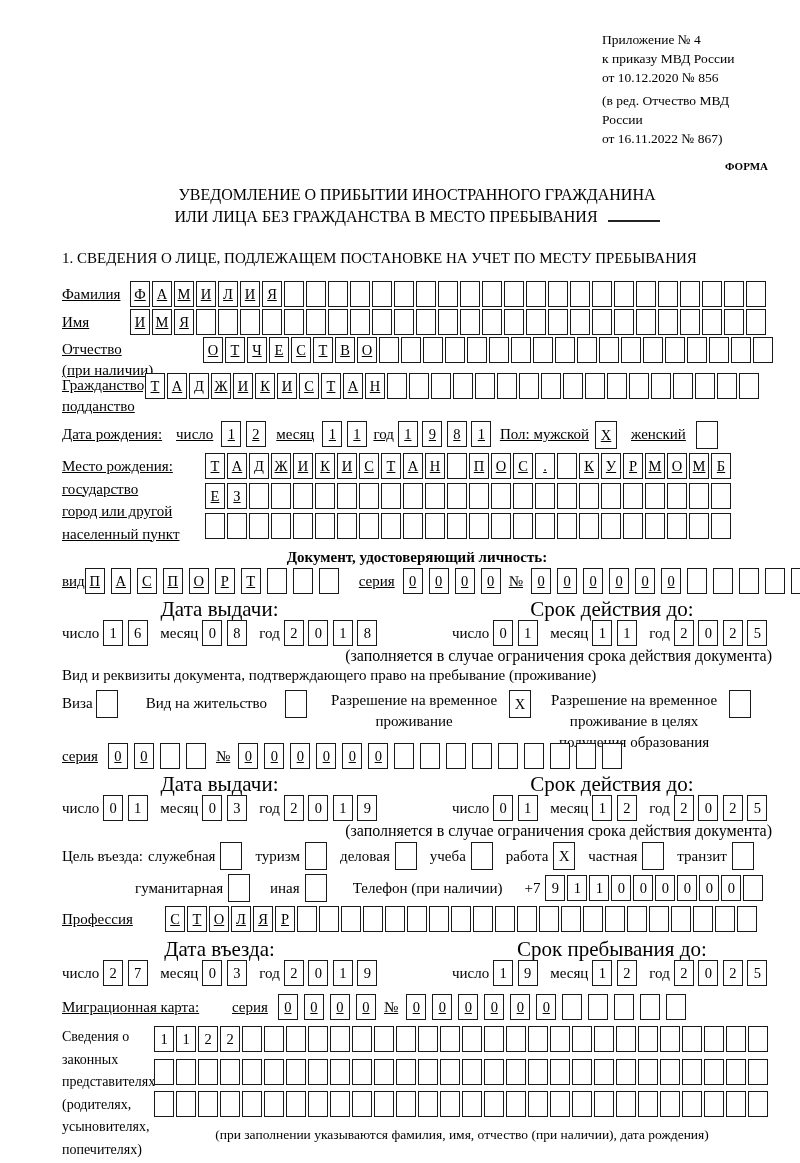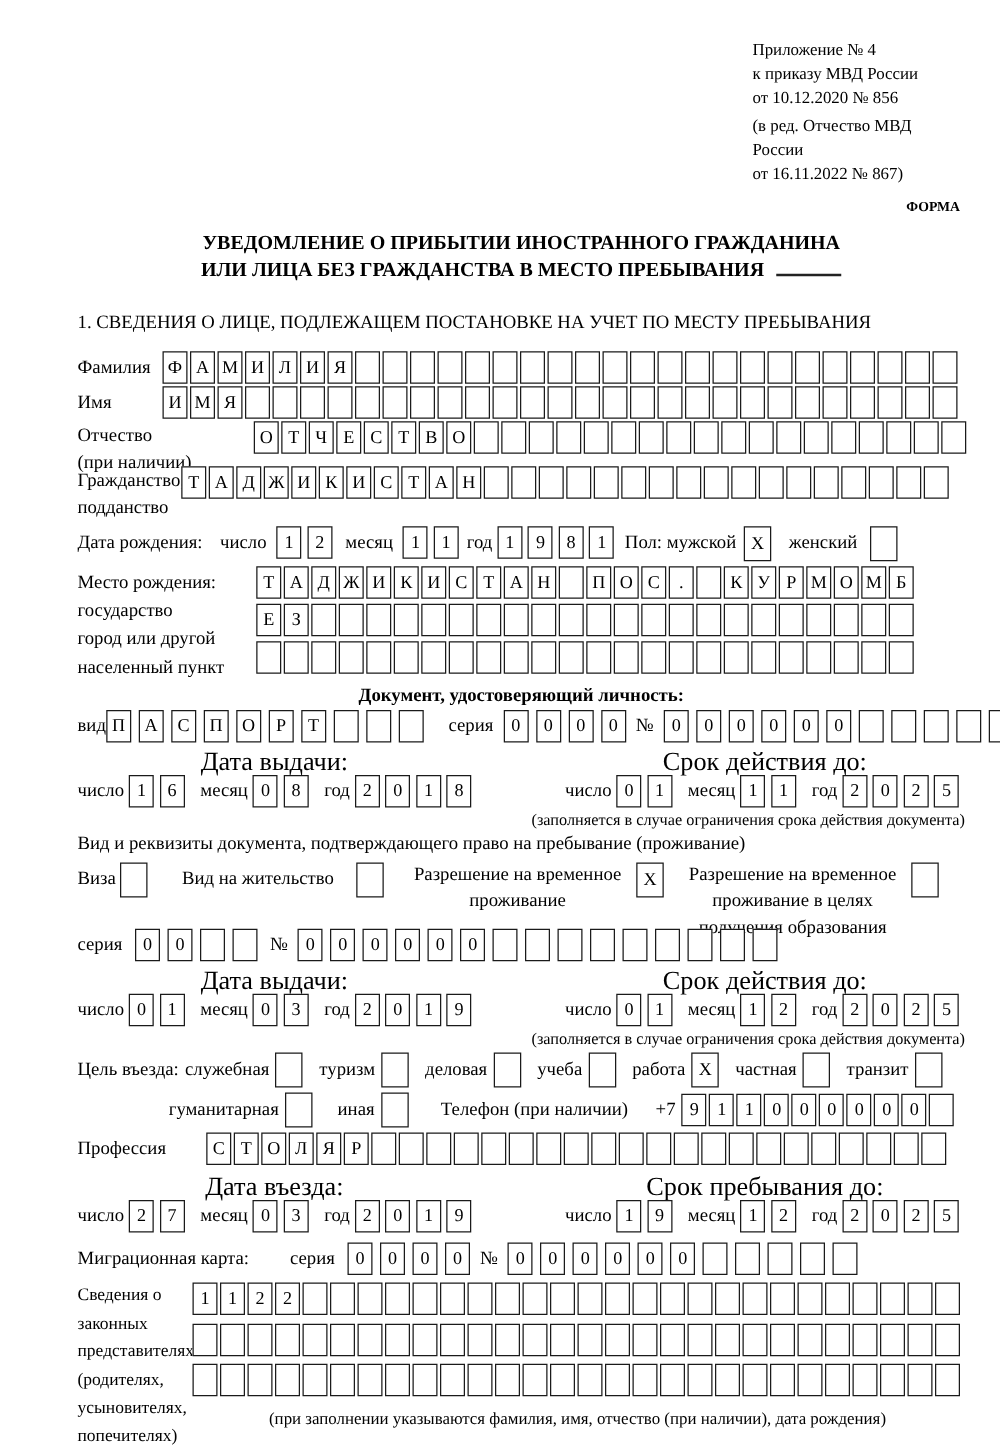--- a/index.html
+++ b/index.html
@@ -23,47 +23,47 @@
     margin-right:2px;
     font-size:14.5px; line-height:1;
     font-family:"Liberation Serif", serif;
     background:#fff;
   }
   .boxgroup { display:inline-flex; flex-wrap:nowrap; vertical-align:middle; }
   .spaced .cbox { margin-right:6px; }
   .dgroup .cbox { margin-right:4.5px; }
   .cb .cbox { width:22px; height:28px; margin-right:0; }
 
-  .frow { display:flex; align-items:flex-start; }
+  .frow { display:flex; align-items:flex-start;text-decoration:underline; }
   .flabel { flex:none; line-height:26px; white-space:nowrap; }
   .flabel-multi { flex:none; line-height:21px; white-space:nowrap; padding-top:2px; }
 
   
   .appendix { margin-left:auto; width:170px; font-size:13.5px; line-height:19px; }
   .appendix .note { margin-top:4px; }
   .forma { text-align:right; font-weight:bold; font-size:11px; margin-top:12px; padding-right:4px; }
 
-  .title { text-align:center; font-weight:bold; font-size:16px; line-height:22px; margin-top:12px; }
+  .title { text-align:center; font-weight:normal; font-size:16px; line-height:22px; margin-top:12px; }
   .blank-underline { display:inline-block; width:52px; border-bottom:2px solid #222; height:13px; margin-left:10px; }
 
   .sec-heading { font-weight:normal; font-size:15px; margin-top:22px; white-space:nowrap; }
 
   .mt2{margin-top:2px;} .mt4{margin-top:4px;} .mt6{margin-top:6px;} .mt8{margin-top:8px;} .mt14{margin-top:14px;}
 
   .inline-lbl { line-height:26px; white-space:nowrap; }
 
   
   .dates-row { display:flex; align-items:flex-start; }
   .dates-col { flex:none; }
   .dates-head { text-align:center; font-size:21px; line-height:18px; }
   .dateline { display:flex; align-items:center; margin-top:2px; }
   .dateline .dl { margin-right:4px; white-space:nowrap; }
   .dateline .dg { margin-right:8px; }
 
-  .fineprint { font-size:13px; line-height:15px; text-align:right; margin-top:2px; white-space:nowrap; }
+  .fineprint { font-size:16px; line-height:15px; text-align:right; margin-top:2px; white-space:nowrap; }
   .fineprint-center { font-size:13.5px; line-height:16px; text-align:center; padding-left:110px; margin-top:6px; white-space:nowrap; }
 
   .permit-row { display:flex; align-items:flex-start; margin-top:6px; }
   .permit-lbl-center { text-align:center; line-height:21px; white-space:nowrap; }
 
   .purpose-row { display:flex; align-items:center; }
   .purpose-row .pl { margin-right:5px; white-space:nowrap; }
   .purpose-row .pb { margin-right:13px; }
 
   .rep-wrap { display:flex; align-items:flex-start; }

